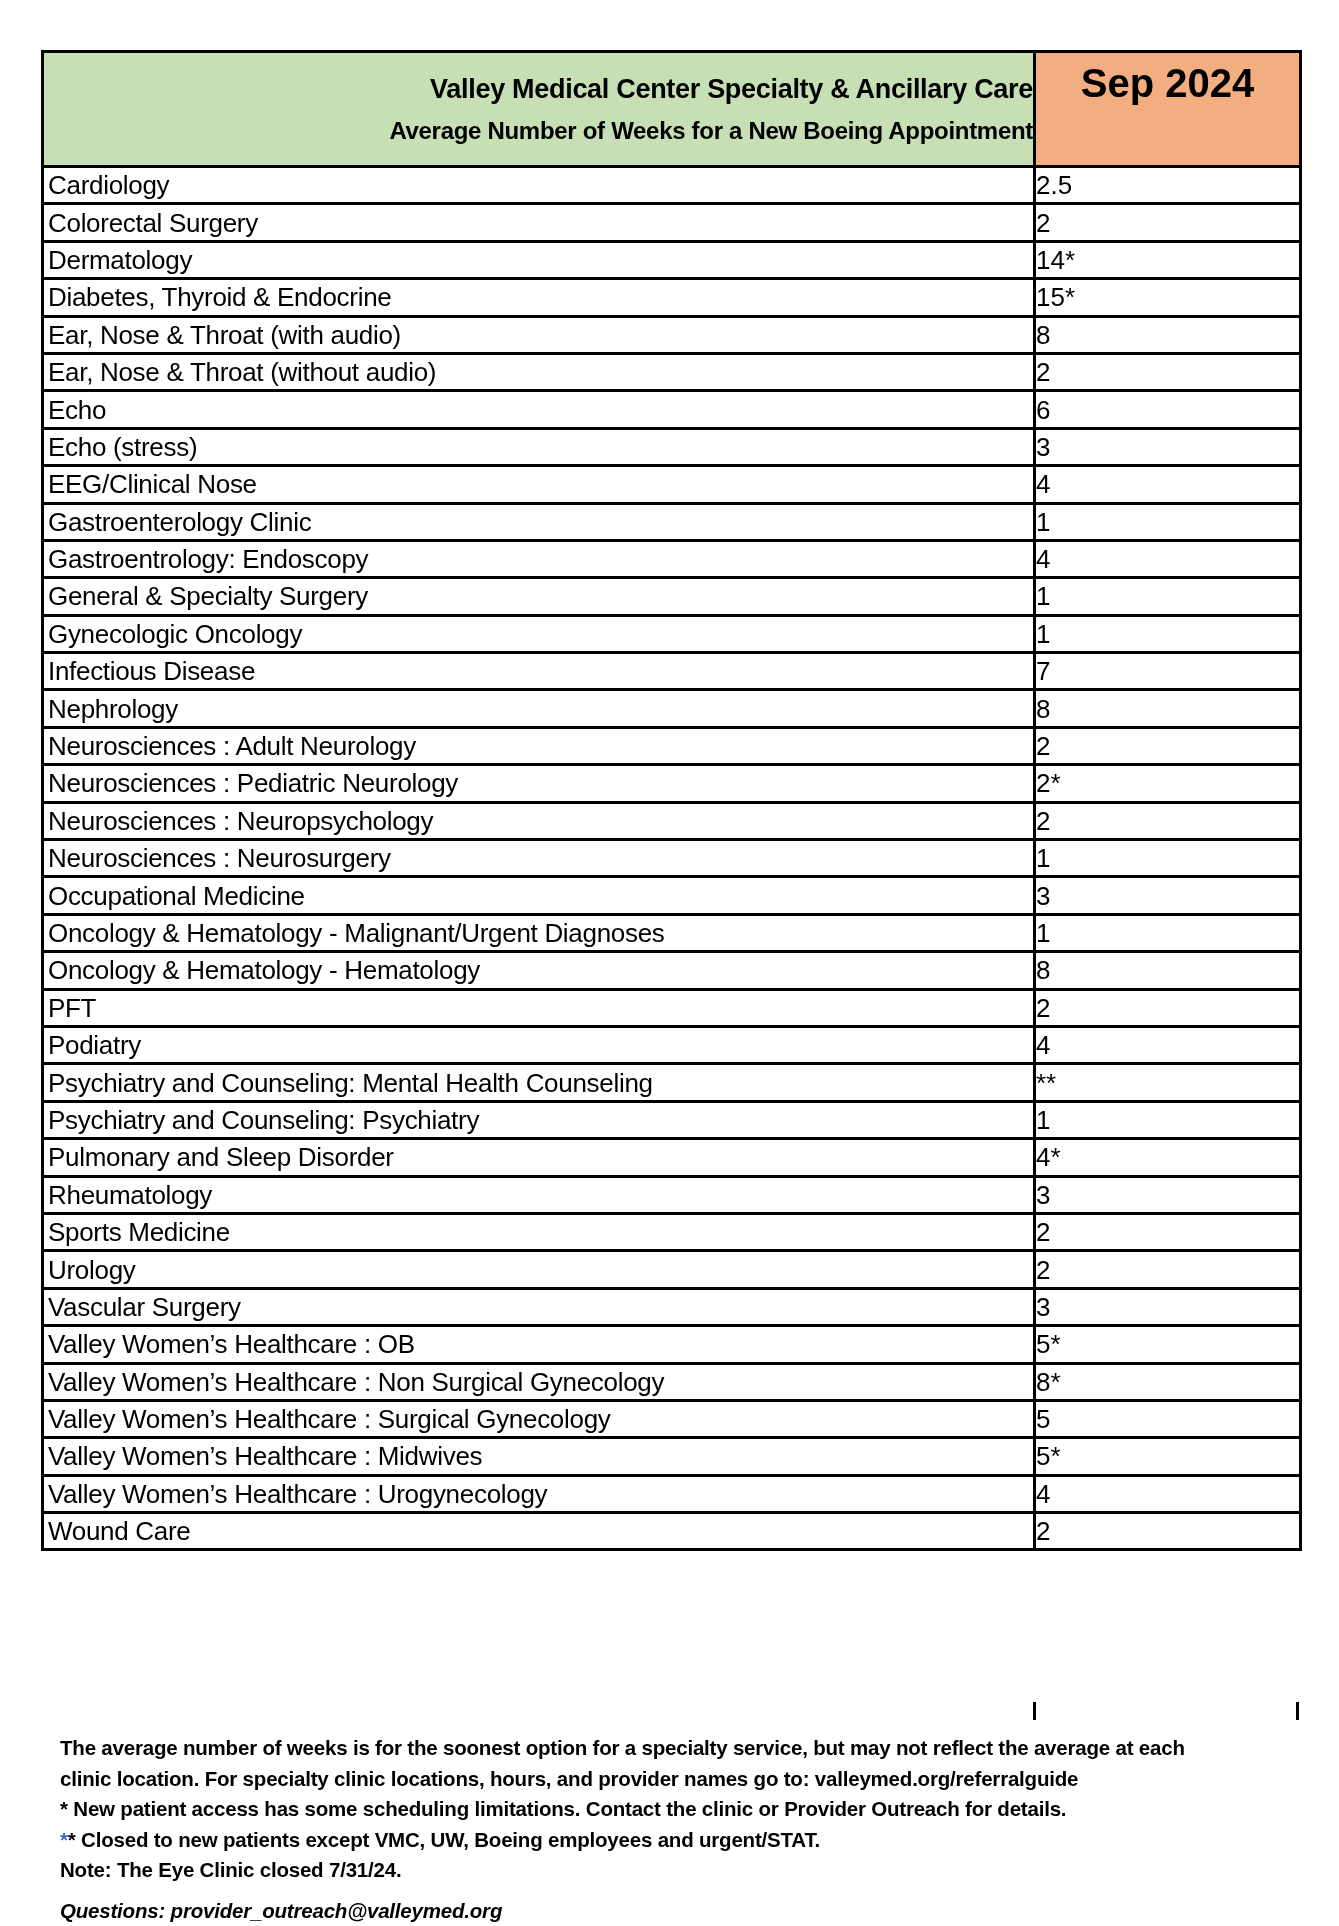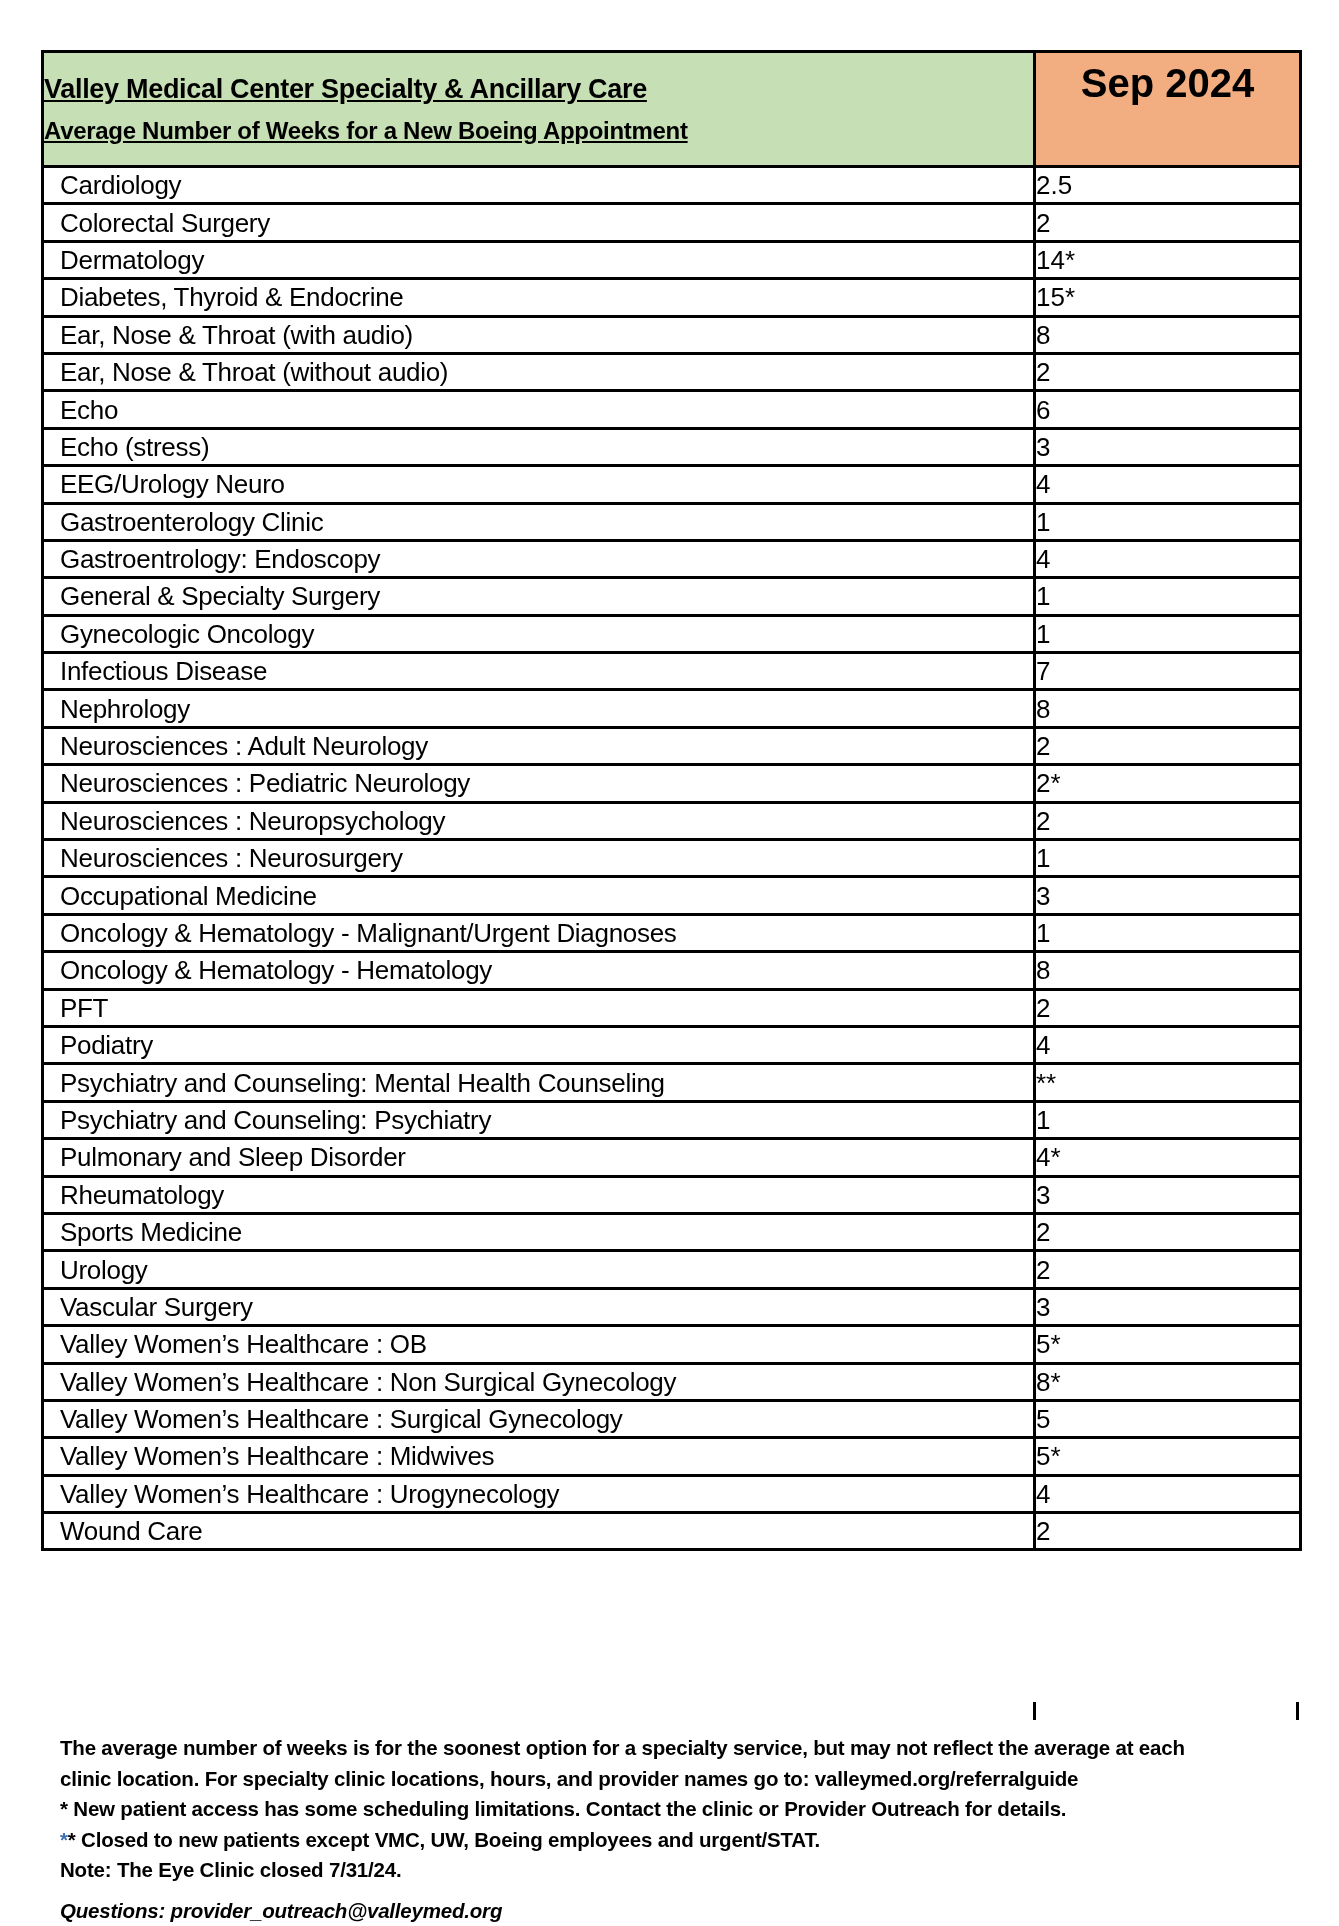--- a/index.html
+++ b/index.html
@@ -3,26 +3,26 @@
 <meta charset="utf-8">
 <style>
   html, body { margin: 0; padding: 0; background: #ffffff; }
   body { width: 1339px; height: 1926px; position: relative; overflow: hidden;
          font-family: "Liberation Sans", sans-serif; color: #000; }
   #sheet { position: absolute; left: 41px; top: 50px; width: 1258px; }
   table { border-collapse: collapse; width: 1258px; table-layout: fixed; }
   col.c1 { width: 992px; }
   col.c2 { width: 266px; }
   th, td { border: 3px solid #000; padding: 0; }
-  th.title { background: #c6dfb4; height: 112px; text-align: left; vertical-align: middle; font-weight: bold; text-decoration: underline; }
+  th.title { background: #c6dfb4; height: 112px; text-align: right; vertical-align: middle; font-weight: bold; }
   th.title .l1 { font-size: 27px; line-height: 44px; letter-spacing: -0.3px; }
   th.title .l2 { font-size: 24px; line-height: 40px; letter-spacing: -0.3px; }
   th.month { background: #f2ad80; vertical-align: top; font-size: 40px; font-weight: bold; padding-top: 8px; }
   td { height: 34.4px; font-size: 26px; line-height: 34px; white-space: nowrap; overflow: hidden; }
-  td.name { padding-left: 16px; letter-spacing: -0.3px; }
+  td.name { padding-left: 4px; letter-spacing: -0.3px; }
   td.val { text-align: left; }
   .stub { position: absolute; top: 1702px; width: 3px; height: 18px; background: #000; }
   #footer { position: absolute; left: 60px; top: 1733px; font-weight: bold; font-size: 20.5px; letter-spacing: -0.2px; }
   #footer .ln { line-height: 30.5px; white-space: nowrap; }
   #footer .q { margin-top: 10px; font-style: italic; }
   .blue { color: #3d6fb3; }
 </style>
 </head>
 <body>
 
@@ -68,21 +68,21 @@
         </tr>
         <tr>
           <td class="name">Echo</td>
           <td class="val">6</td>
         </tr>
         <tr>
           <td class="name">Echo (stress)</td>
           <td class="val">3</td>
         </tr>
         <tr>
-          <td class="name">EEG/Urology Neuro</td>
+          <td class="name">EEG/Clinical Nose</td>
           <td class="val">4</td>
         </tr>
         <tr>
           <td class="name">Gastroenterology Clinic</td>
           <td class="val">1</td>
         </tr>
         <tr>
           <td class="name">Gastroentrology: Endoscopy</td>
           <td class="val">4</td>
         </tr>

